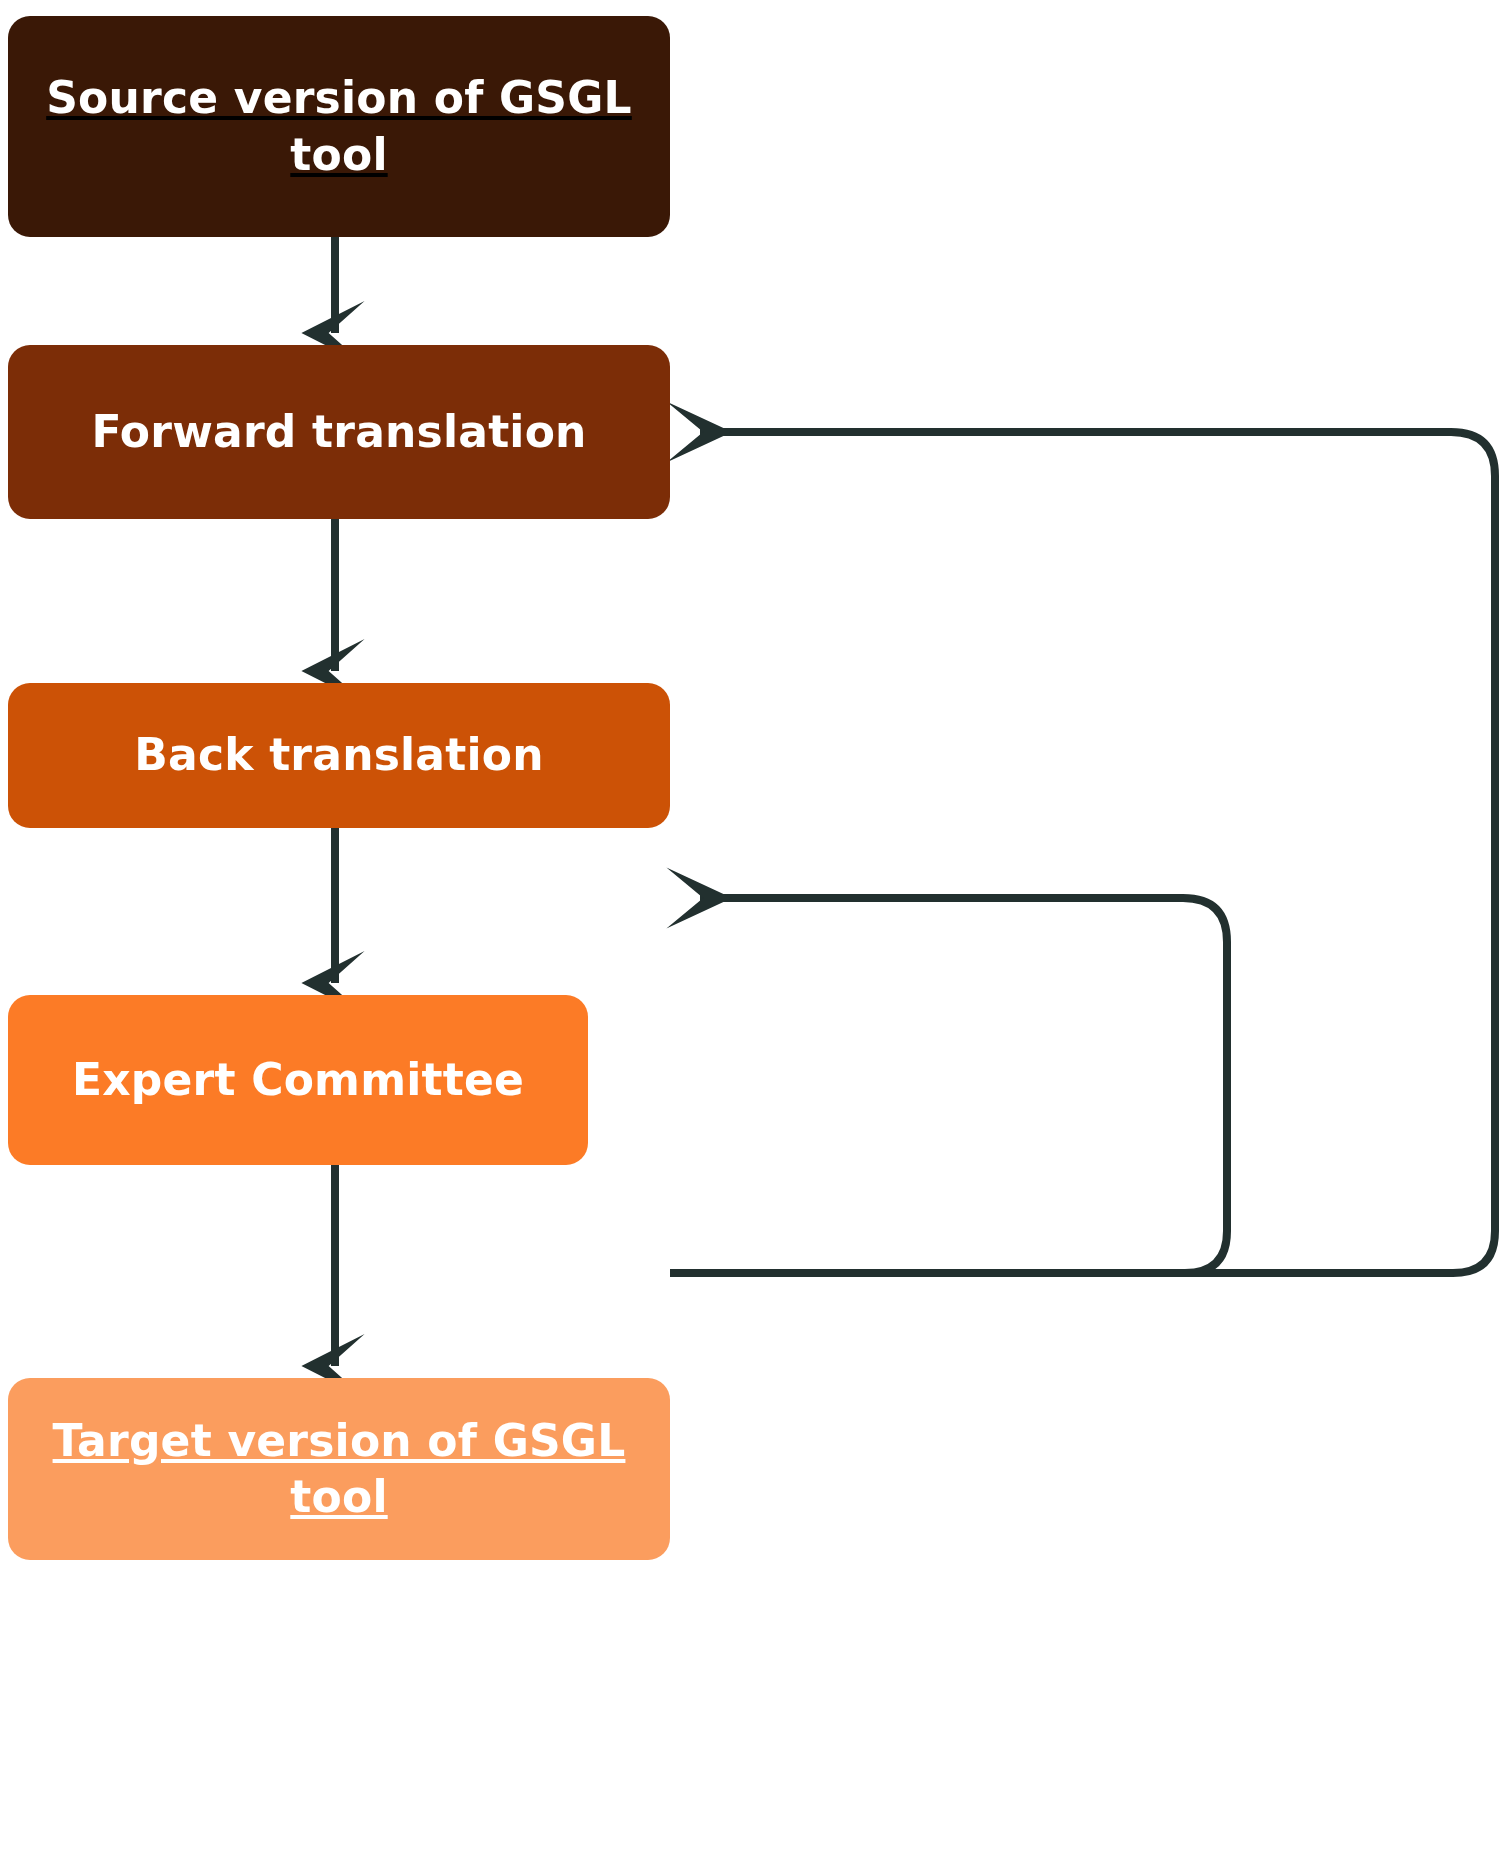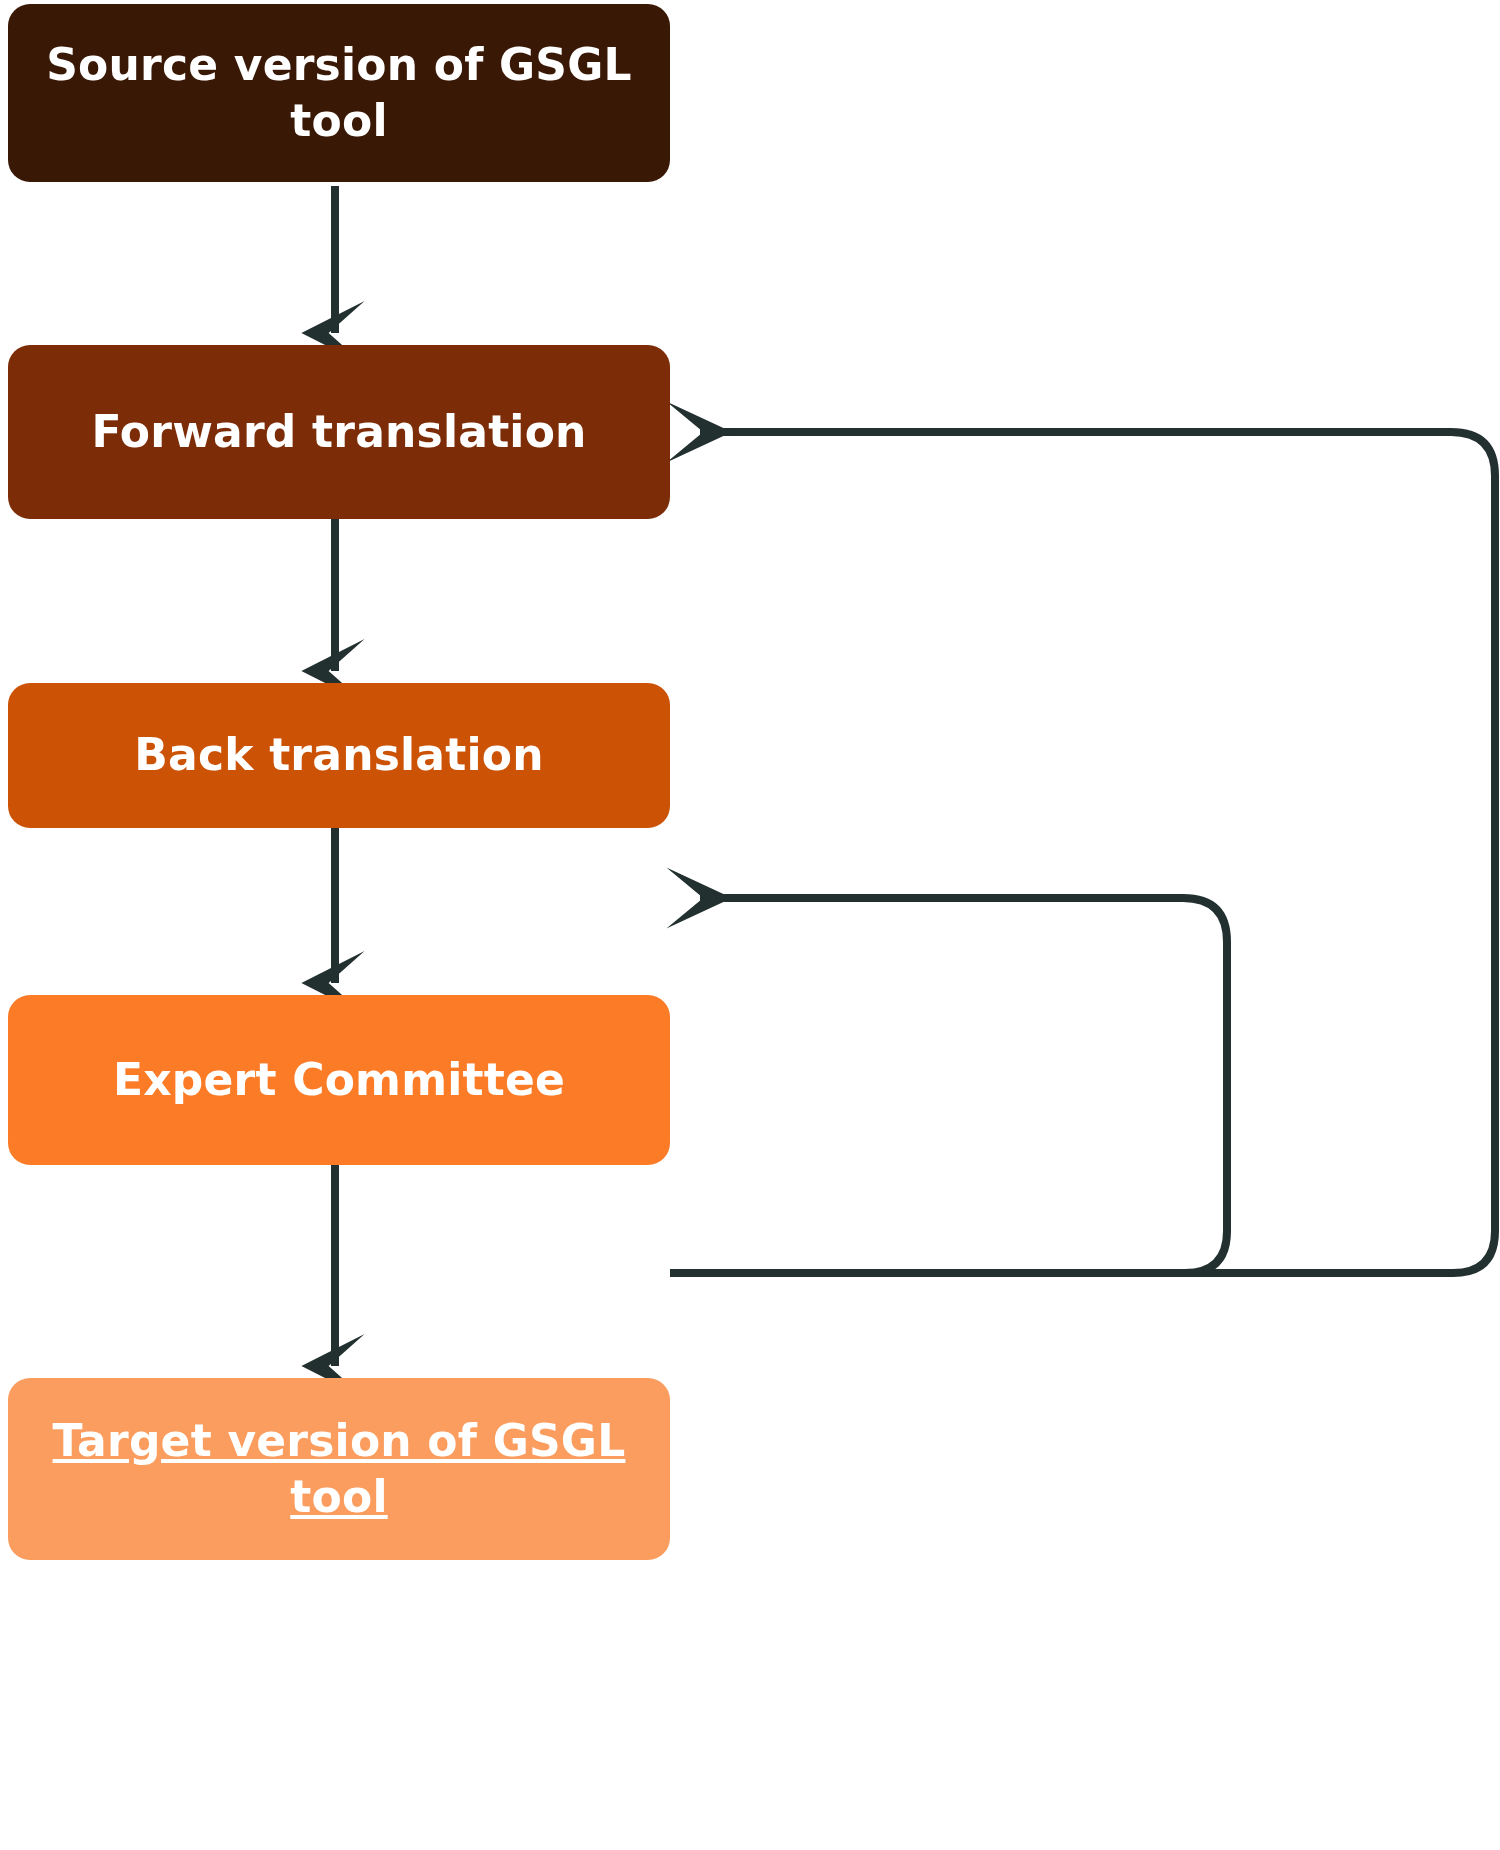--- a/index.html
+++ b/index.html
@@ -39,24 +39,24 @@
   .node-label {
     color: #ffffff;
     font-family: "DejaVu Sans", sans-serif;
     font-weight: bold;
     font-size: 44px;
     line-height: 1.28;
     letter-spacing: 0.2px;
     white-space: pre-line;
     display: block;
   }
-  #node-source   { left: 8px;  top: 4px;    width: 662px; height: 178px; }
+  #node-source   { left: 8px;  top: 16px;    width: 662px; height: 221px; text-decoration: underline; }
   #node-forward  { left: 8px;  top: 345px;  width: 662px; height: 174px; }
   #node-back     { left: 8px;  top: 683px;  width: 662px; height: 145px; }
-  #node-expert   { left: 8px;  top: 995px;  width: 662px; height: 170px; }
+  #node-expert   { left: 8px;  top: 995px;  width: 580px; height: 170px; }
   #node-target   { left: 8px;  top: 1378px; width: 662px; height: 182px; }
 </style>
 </head>
 <body>
 
 <div id="diagram-root" style="background: rgb(255, 255, 255);">
 
   <svg id="flow-svg" viewBox="0 0 1500 1850" xmlns="http://www.w3.org/2000/svg">
     <defs>
       <marker id="arrowhead-down" markerWidth="9" markerHeight="9" refX="4.6" refY="4.6" orient="auto" markerUnits="strokeWidth">

